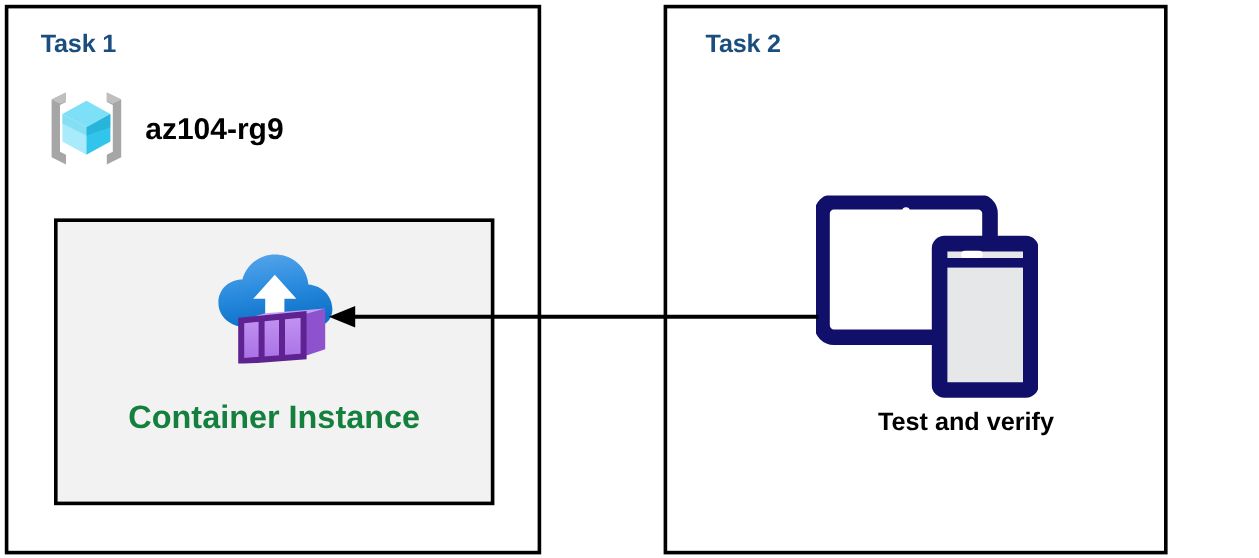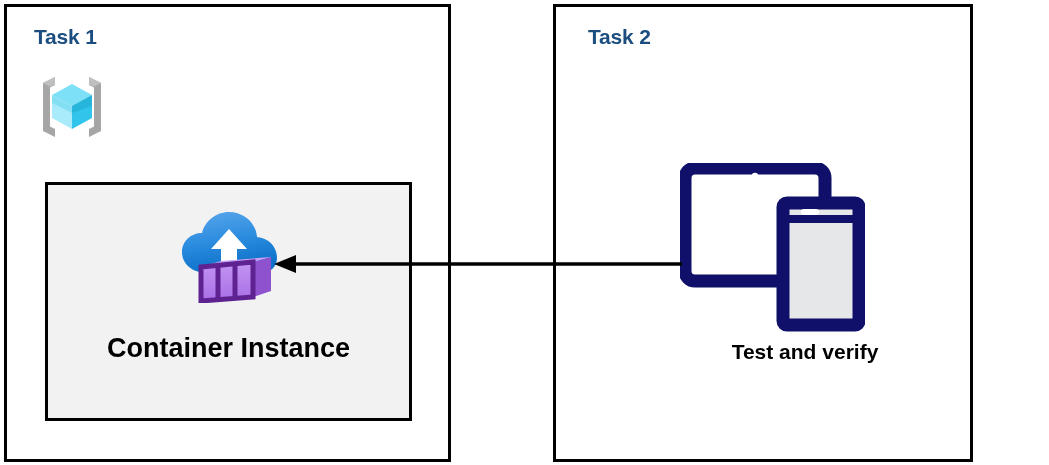--- a/index.html
+++ b/index.html
@@ -77,21 +77,21 @@
     justify-content: center;
   }
   #ci-label {
     position: absolute;
     left: 0;
     top: 148px;
     width: 100%;
     text-align: center;
     font-size: 27px;
     font-weight: bold;
-    color: #000000;
+    color: #15803d;
   }
 
   
   #device-icon-wrap {
     position: absolute;
     left: 680px;
     top: 163px;
   }
   #device-label {
     position: absolute;
@@ -138,20 +138,21 @@
 
           <path d="M17 26 L37 37 L37 60 L17 49 Z" fill="#A9EBFA"></path>
 
           <path d="M57 26 L57 49 L37 60 L37 37 Z" fill="#32C5EC"></path>
 
           <path d="M37 37 L57 26 L57 37 L37 44 Z" fill="#1FA7CE" opacity="0.55"></path>
           <path d="M37 37 L17 26 L17 34 L37 44 Z" fill="#5FD4F0" opacity="0.5"></path>
         </svg>
       </span>
 
+      <span id="rg-label">az104-rg9</span>
     </div>
 
     <div id="container-box">
 
       <div id="ci-icon-wrap">
         <span>
           <svg width="104" height="96" viewBox="0 0 104 96" aria-hidden="true">
             <defs>
               <linearGradient id="cloudGrad" x1="0" y1="0" x2="0.25" y2="1">
                 <stop offset="0%" stop-color="#5BA8EC"></stop>

